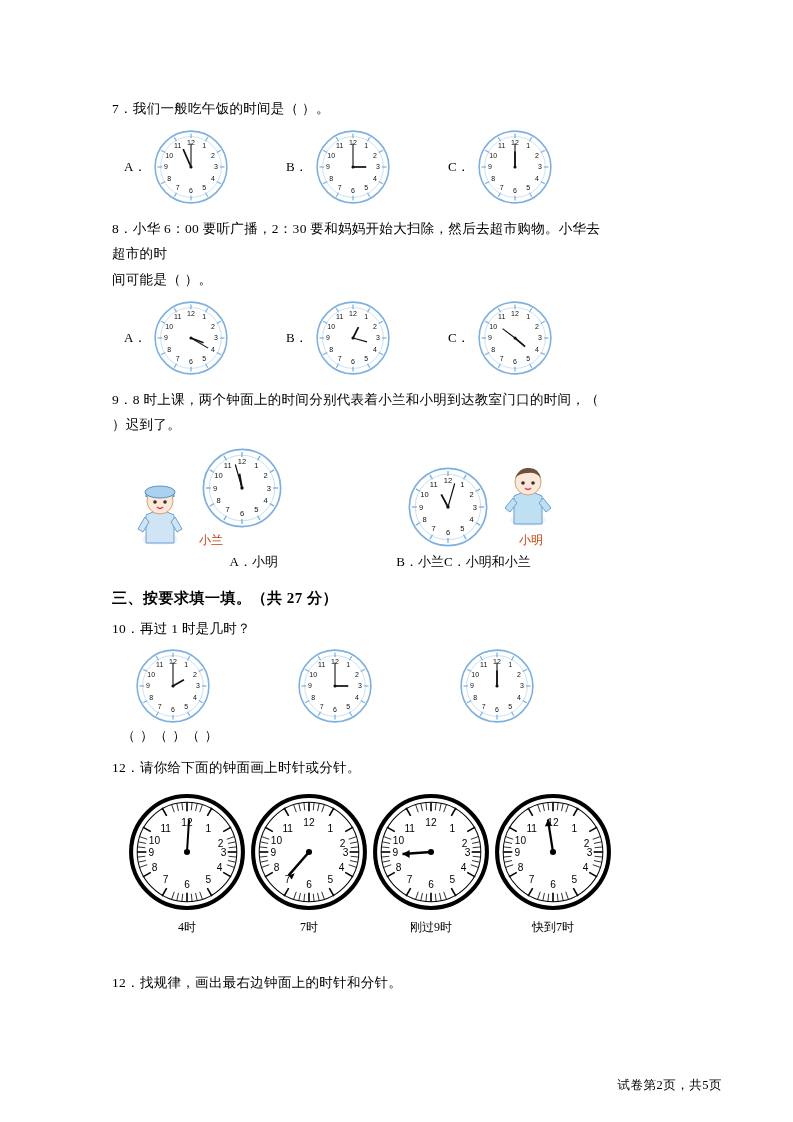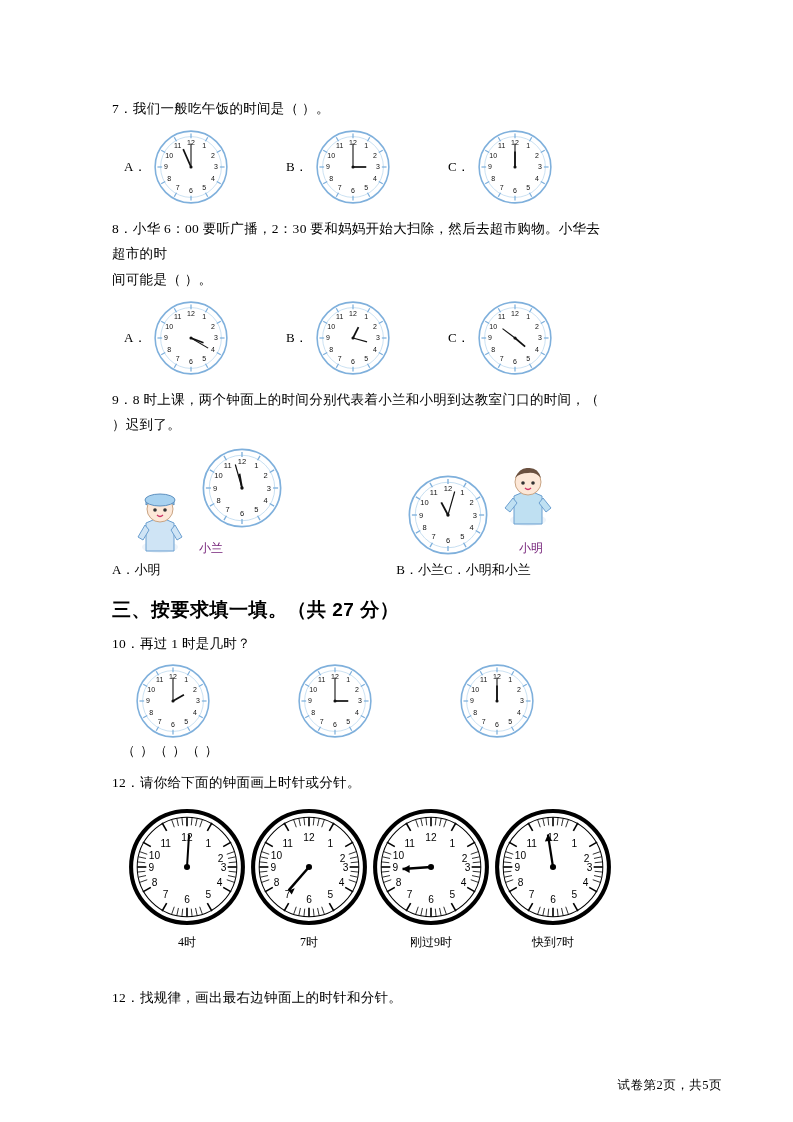--- a/index.html
+++ b/index.html
@@ -18,23 +18,23 @@
     box-sizing:border-box;
     padding:96px 112px 60px 112px;
   }
   .q{
     font-size:13.5px;
     line-height:1.9;
     margin:0 0 6px 0;
     letter-spacing:0.3px;
   }
   .section-title{
-    font-family:Liberation Sans, sans-serif;
+    font-family:Liberation Serif, serif;
     font-weight:bold;
-    font-size:19px;
+    font-size:15px;
     margin:18px 0 8px 0;
     letter-spacing:0.5px;
   }
   .row{
     display:flex;
     align-items:center;
   }
   .opt{
     display:flex;
     align-items:center;
@@ -51,22 +51,22 @@
     margin-top:2px;
   }
   .answers > div{ }
   .blanks{
     font-size:13px;
     letter-spacing:1px;
   }
   .person-label{
     text-align:center;
     font-size:12px;
-    color:#701a75;
-    margin-top:10px;
+    color:#c2410c;
+    margin-top:2px;
   }
   .footer{
     position:absolute;
     left:0;
     bottom:28px;
     width:100%;
     text-align:right;
     font-size:12.5px;
     letter-spacing:0.5px;
   }
@@ -440,21 +440,21 @@
           <circle cx="23" cy="25" r="1.8" fill="#333"></circle>
           <circle cx="33" cy="25" r="1.8" fill="#333"></circle>
           <path d="M25 30 Q28 33 31 30" stroke="#c36" stroke-width="1.2" fill="none"></path>
         </svg>
         <div class="person-label">小明</div>
       </div>
     </div>
   </div>
 
   <div class="answers" style="margin-top:4px;">
-    <div style="width:198px;padding-left:0px;">A．小明</div>
+    <div style="width:198px;padding-left:0px;text-align:right;">A．小明</div>
     <div style="width:198px;text-align:right;">B．小兰</div>
     <div style="width:198px;">C．小明和小兰</div>
   </div>
 
   <div class="section-title">三、按要求填一填。（共 27 分）</div>
 
   <div class="q">10．再过 1 时是几时？</div>
 
   <div class="row" style="margin:6px 0 2px 0;">
     <div style="width:165px;padding-left:22px;">

